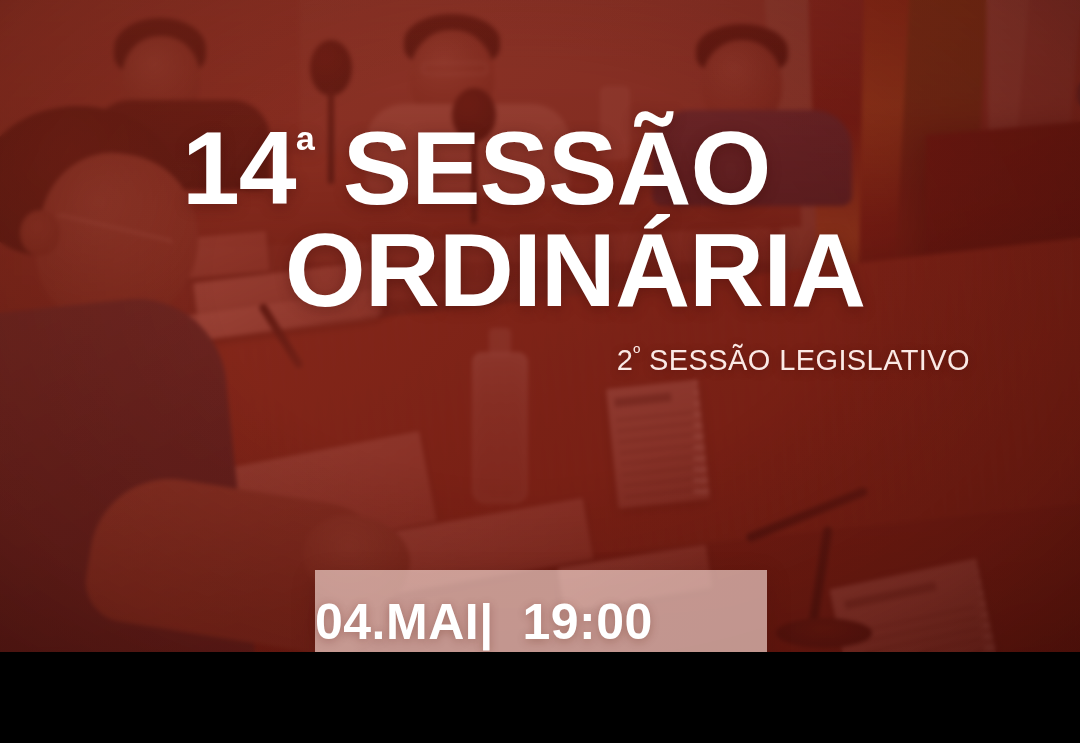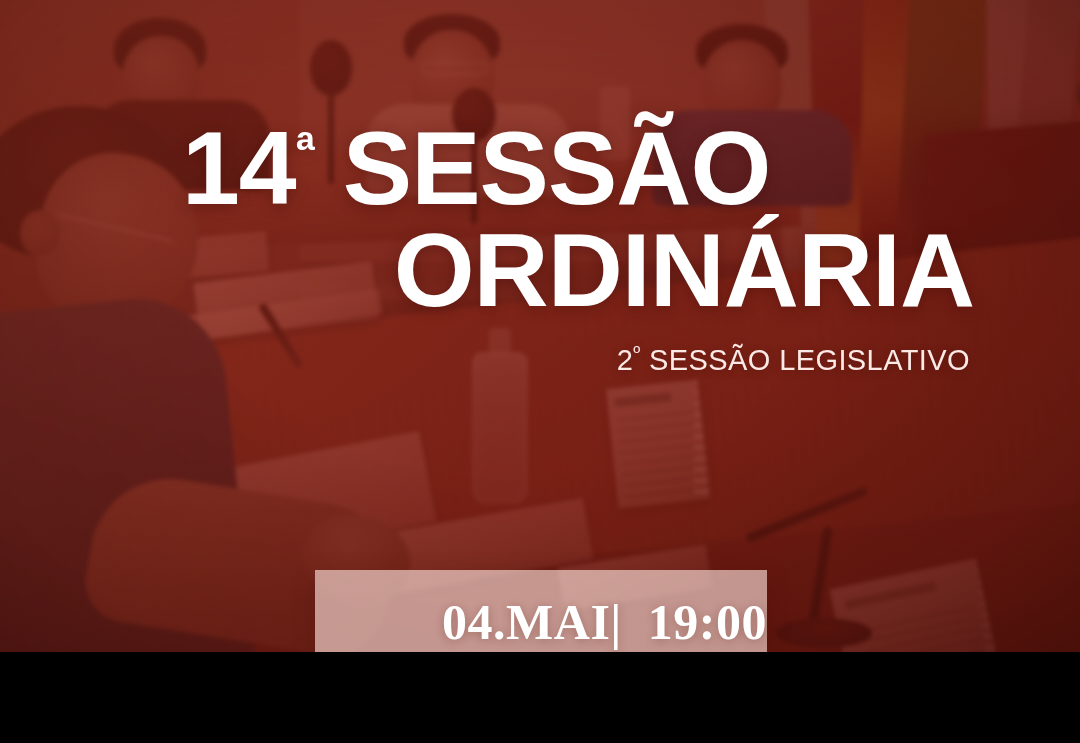--- a/index.html
+++ b/index.html
@@ -335,21 +335,21 @@
   }
   .hl-line1 .ord {
     font-size:52px;
     vertical-align:super;
     line-height:0;
     letter-spacing:0;
   }
   .hl-line2 {
     display:block;
     font-size:104px;
-    text-align:right;
+    text-align:center;
     padding-right:2px;
   }
 
   .subtitle {
     position:absolute;
     left:176px; top:344px; width:794px;
     text-align:right;
     color:#FBEAE6;
     font-size:29px;
     font-weight:400;
@@ -362,23 +362,22 @@
     line-height:0;
   }
 
   .datebar {
     position:absolute;
     left:315px; top:570px;
     width:452px; height:103px;
     background:rgba(255,229,222,.62);
     display:flex;
     align-items:center;
-    justify-content:flex-end;
+    justify-content:flex-start;
     box-shadow:0 6px 22px rgba(60,12,6,.22);
-    font-family:Liberation Serif, serif;
   }
   .datebar-text {
     color:#FFFFFF;
     font-size:50px;
     font-weight:700;
     letter-spacing:.5px;
     white-space:pre;
     text-shadow:0 2px 10px rgba(90,22,12,.30);
   }
 </style>

